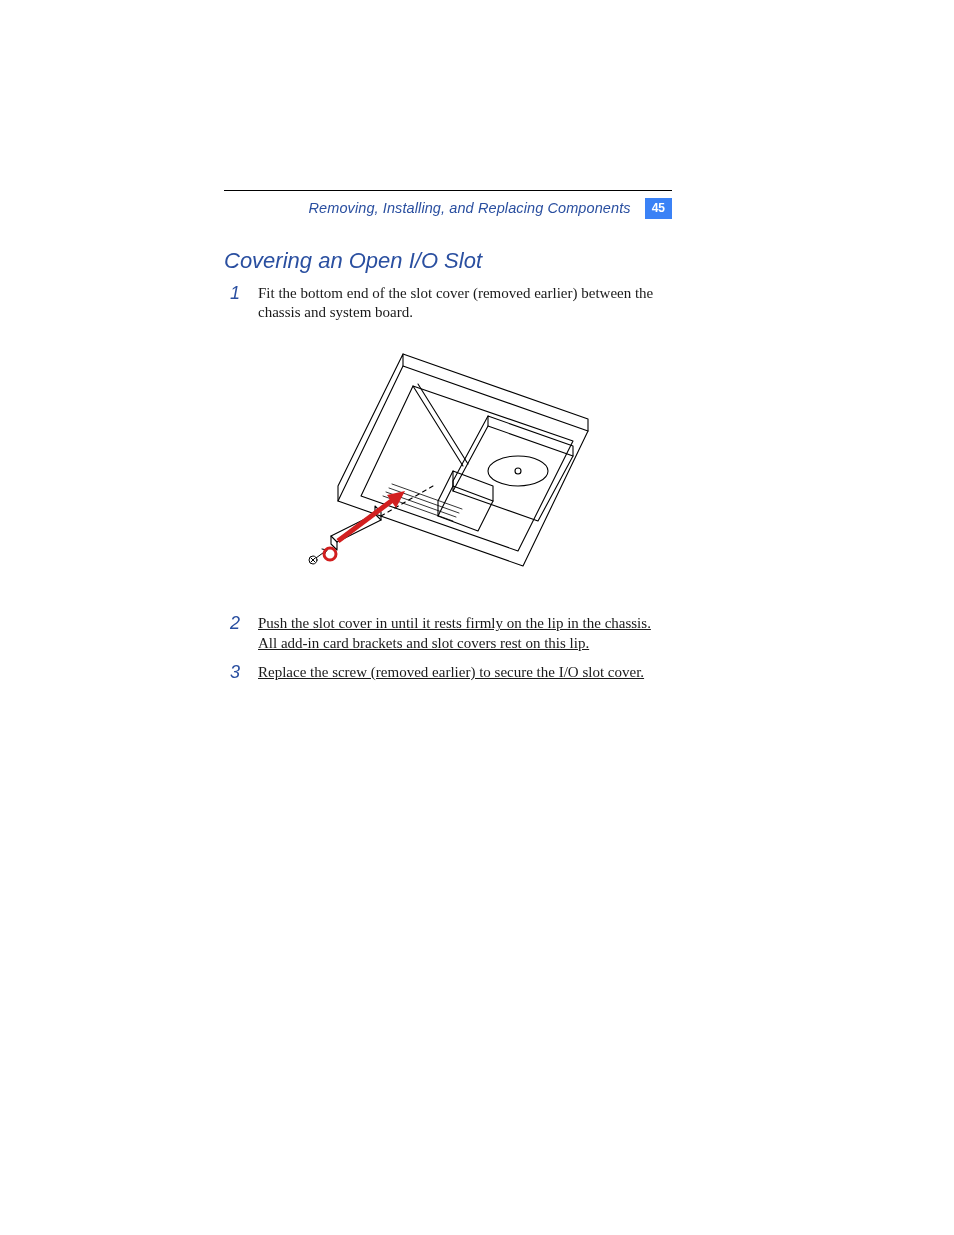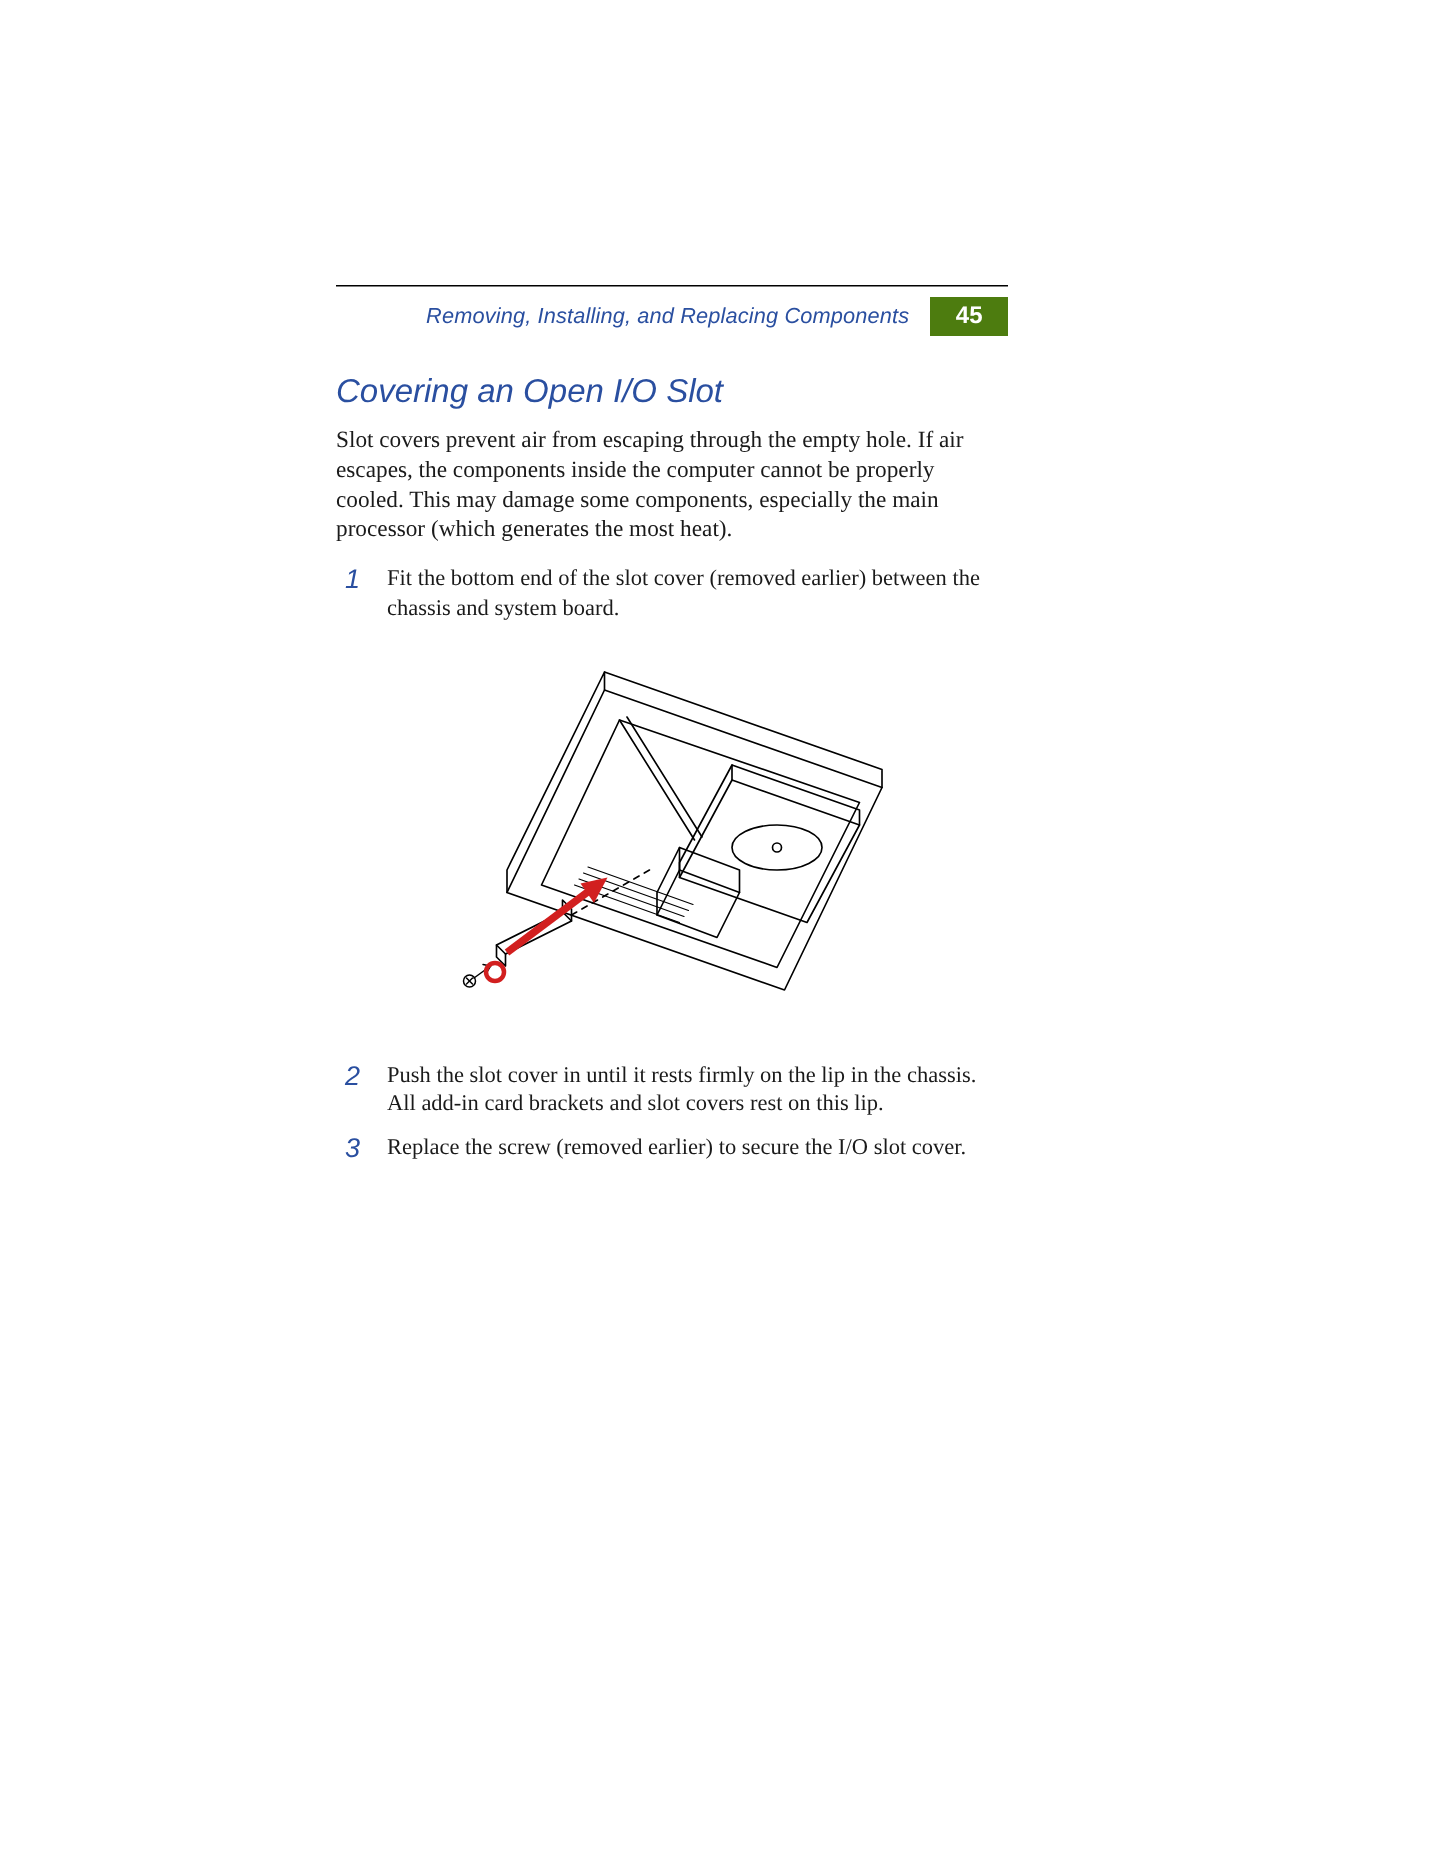--- a/index.html
+++ b/index.html
@@ -32,26 +32,26 @@
     gap: 14px;
   }
   .running-title {
     font-family: "Segoe UI", "Lucida Grande", Arial, sans-serif;
     font-style: italic;
     color: #2a4fa0;
     font-size: 14.5px;
     letter-spacing: 0.1px;
   }
   .page-num-box {
-    background: #4d7c0f;
+    background: #3b82f6;
     color: #fff;
     font-family: "Segoe UI", Arial, sans-serif;
     font-weight: 700;
-    font-size: 16px;
-    padding: 2px 17px;
+    font-size: 12px;
+    padding: 2px 7px;
     line-height: 1.4;
   }
   .content {
     position: absolute;
     top: 248px;
     left: 224px;
     right: 210px;
   }
   h2.section {
     font-family: "Segoe UI", "Lucida Grande", Arial, sans-serif;
@@ -109,21 +109,20 @@
 
   <div class="running-head">
     <span class="running-title">Removing, Installing, and Replacing Components</span>
     <span class="page-num-box">45</span>
   </div>
 
   <div class="content">
 
     <h2 class="section">Covering an Open I/O Slot</h2>
 
-    <p class="body">Slot covers prevent air from escaping through the empty hole. If air escapes, the components inside the computer cannot be properly cooled. This may damage some components, especially the main processor (which generates the most heat).</p>
 
     <ol class="steps">
       <li>Fit the bottom end of the slot cover (removed earlier) between the chassis and system board.</li>
     </ol>
 
     <div class="figure">
       <svg viewBox="0 0 330 260" role="img" aria-label="Isometric line drawing of open computer chassis showing system board, drive, heatsink, and red arrow indicating insertion of I/O slot cover with screw.">
         <g fill="none" stroke="#000" stroke-width="1.1" stroke-linejoin="round" stroke-linecap="round">
 
           <polygon points="120,30 305,95 240,230 55,165"></polygon>
@@ -172,19 +171,19 @@
         </g>
 
         <g>
           <line x1="55" y1="205" x2="115" y2="160" stroke="#d21f1f" stroke-width="5"></line>
           <polygon points="122,155 104,159 113,172" fill="#d21f1f"></polygon>
           <circle cx="47" cy="218" r="6" fill="none" stroke="#d21f1f" stroke-width="3"></circle>
         </g>
       </svg>
     </div>
 
-    <ol class="steps" start="2" style="counter-reset: step 1;">
+    <ol class="steps" start="2" style="counter-reset: step 1; text-decoration: underline;">
       <li>Push the slot cover in until it rests firmly on the lip in the chassis. All add-in card brackets and slot covers rest on this lip.</li>
       <li>Replace the screw (removed earlier) to secure the I/O slot cover.</li>
     </ol>
 
   </div>
 </div>
 
 </body></html>

